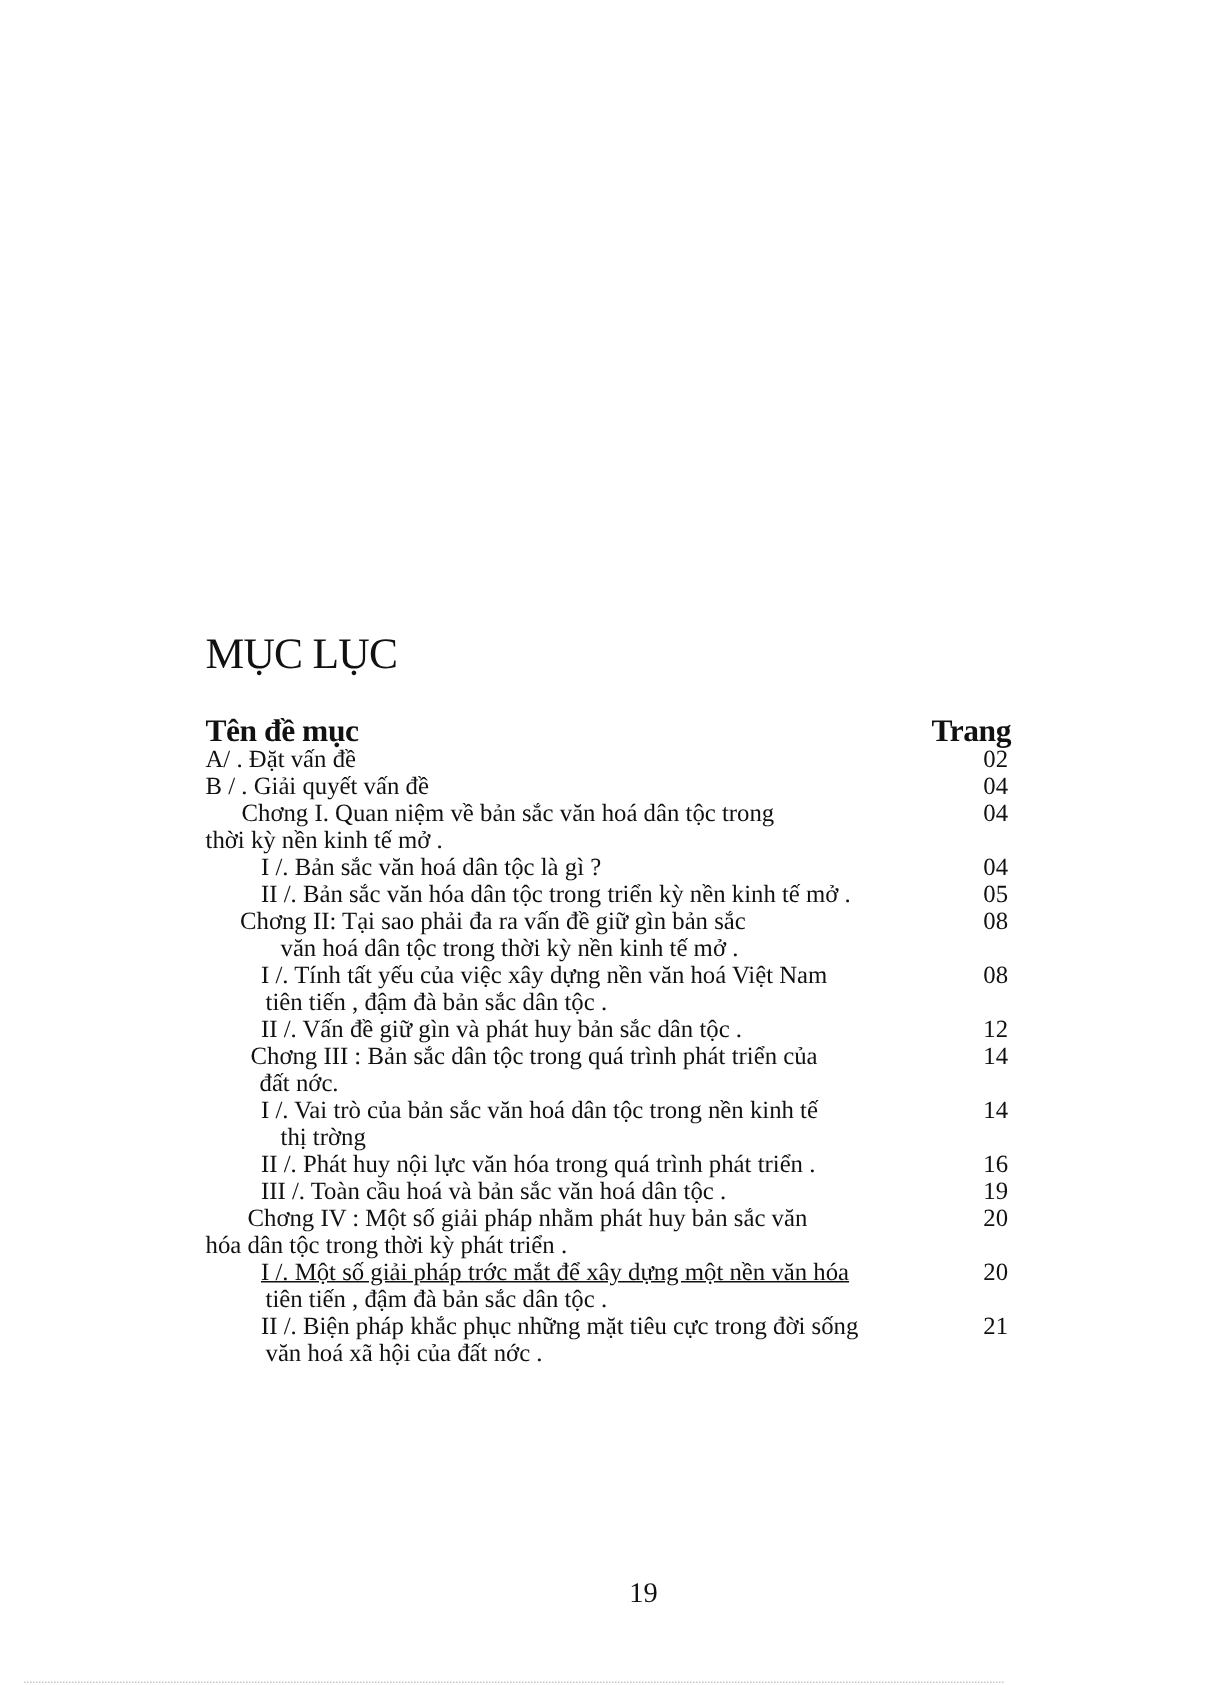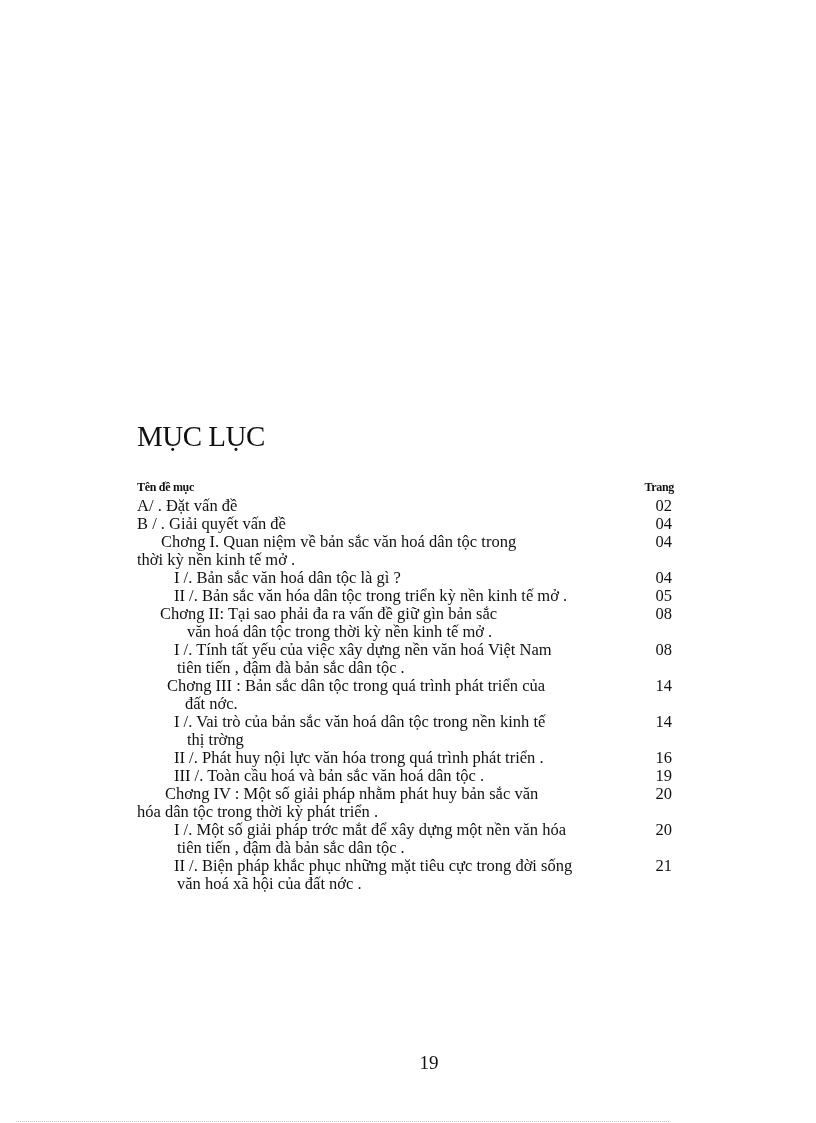--- a/index.html
+++ b/index.html
@@ -5,21 +5,21 @@
   html, body { margin:0; padding:0; background:#ffffff; }
   body { width:816px; height:1123px; position:relative; overflow:hidden;
          font-family:"Liberation Serif","DejaVu Serif",serif; color:#111; }
   .page { position:absolute; left:0; top:0; width:689px; height:1123px; }
   .title { position:absolute; left:137px; top:420px; font-size:29px; letter-spacing:-0.5px;
            font-weight:normal; color:#111; }
   .toc { position:absolute; left:137px; top:477px; width:535px; }
   .row { position:relative; height:18px; line-height:18px; font-size:16.5px; white-space:nowrap; }
   .row .txt { position:absolute; top:0; }
   .row .pg { position:absolute; right:0; top:0; text-align:right; }
-  .row.head { font-weight:bold; font-size:12px; height:20px; line-height:20px; letter-spacing:-0.3px; }
+  .row.head { font-weight:bold; font-size:21px; height:20px; line-height:20px; letter-spacing:-0.3px; }
   .row.head .pg { right:-2px;margin-left:11px; }
   .pgnum { position:absolute; left:0; width:858px; top:1052px; text-align:center; font-size:19px; }
   .dots { position:absolute; left:16px; right:20px; top:1121px; border-top:1px dotted #c8c8c8; }
 </style>
 </head>
 <body>
 
 <div class="page">
   <div class="title">MỤC LỤC</div>
 
@@ -63,25 +63,29 @@
         </div>
         <div class="row">
           <span class="txt" style="left: 37px;">I /. Tính tất yếu của việc xây dựng nền văn hoá Việt Nam</span>
           <span class="pg">08</span>
         </div>
         <div class="row">
           <span class="txt" style="left: 40px;">tiên tiến , đậm đà bản sắc dân tộc .</span>
           <span class="pg"></span>
         </div>
         <div class="row">
+          <span class="txt" style="left: 37px;">II /. Vấn đề giữ gìn và phát huy bản sắc dân tộc .</span>
+          <span class="pg">12</span>
+        </div>
+        <div class="row">
           <span class="txt" style="left: 14px; margin-left: 16px;">Chơng   III : Bản sắc dân tộc trong quá trình phát triển của</span>
           <span class="pg">14</span>
         </div>
         <div class="row">
-          <span class="txt" style="left: 48px;">đất nớc.</span>
+          <span class="txt" style="left: 36px;">đất nớc.</span>
           <span class="pg"></span>
         </div>
         <div class="row">
           <span class="txt" style="left: 37px;">I /. Vai trò của bản sắc văn hoá dân tộc trong nền kinh tế</span>
           <span class="pg">14</span>
         </div>
         <div class="row">
           <span class="txt" style="left: 50px;">thị trờng</span>
           <span class="pg"></span>
         </div>
@@ -95,21 +99,21 @@
         </div>
         <div class="row">
           <span class="txt" style="left: 28px;">Chơng   IV : Một số giải pháp nhằm phát huy bản sắc văn</span>
           <span class="pg">20</span>
         </div>
         <div class="row">
           <span class="txt" style="left: 0px;">hóa dân tộc trong thời kỳ phát triển .</span>
           <span class="pg"></span>
         </div>
         <div class="row">
-          <span class="txt" style="left: 37px;">I /. Một số giải pháp trớc   mắt để xây dựng một nền văn hóa</span>
+          <span class="txt" style="left: 37px; text-decoration: underline;">I /. Một số giải pháp trớc   mắt để xây dựng một nền văn hóa</span>
           <span class="pg">20</span>
         </div>
         <div class="row">
           <span class="txt" style="left: 40px;">tiên tiến , đậm đà bản sắc dân tộc .</span>
           <span class="pg"></span>
         </div>
         <div class="row">
           <span class="txt" style="left: 37px;">II /. Biện pháp khắc phục những mặt tiêu cực trong đời sống</span>
           <span class="pg">21</span>
         </div>

